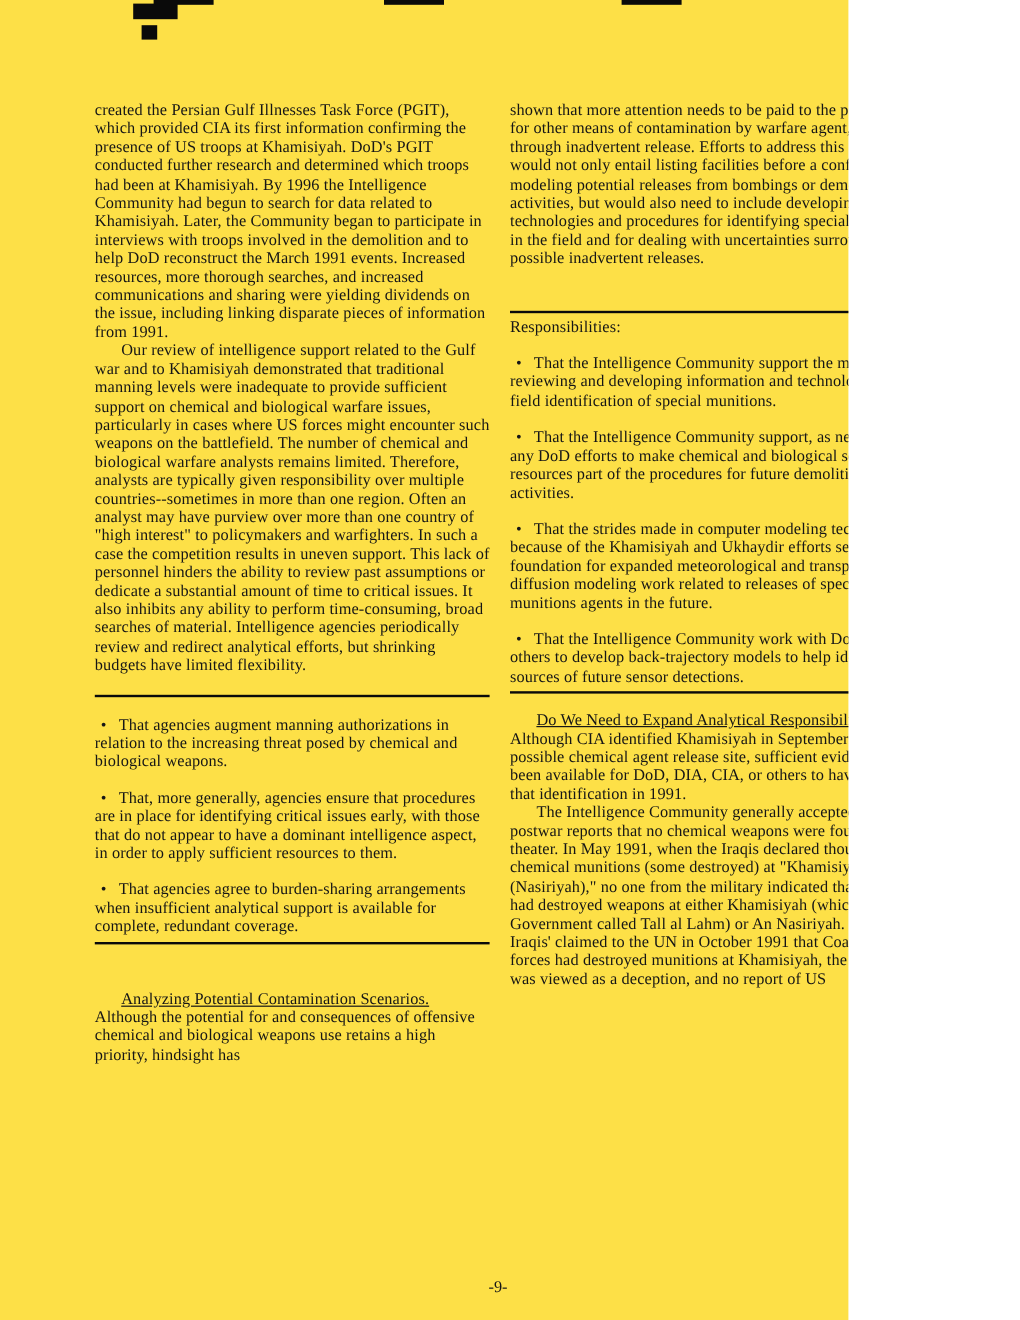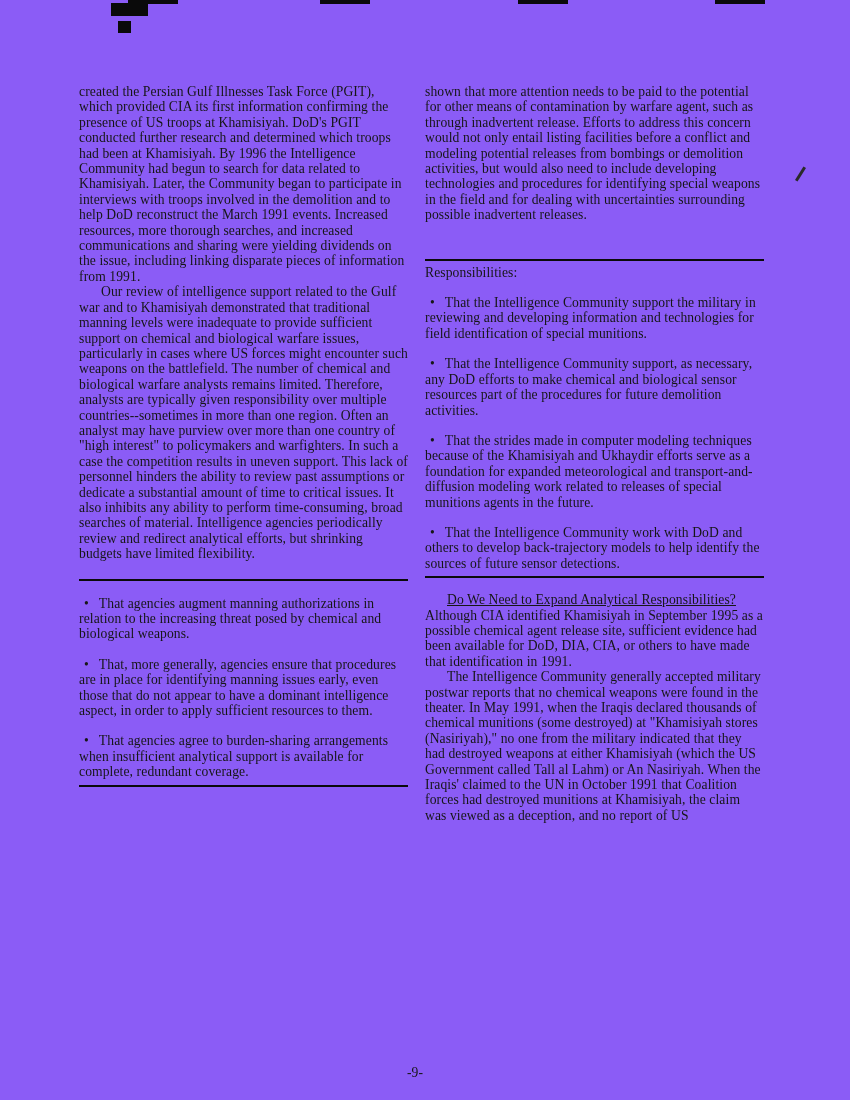--- a/index.html
+++ b/index.html
@@ -1,20 +1,20 @@
 <!DOCTYPE html>
 <html><head>
 <meta charset="utf-8">
 <style>
   html, body { margin: 0; padding: 0; background: #ffffff; }
   .page {
     position: relative;
-    width: 850px;
+    width: 707px;
     height: 1100px;
-    background: #8b5cf6;
+    background: #fde047;
     overflow: hidden;
     font-family: "Liberation Serif", serif;
     color: #161616;
   }
   .col {
     position: absolute;
     top: 84px;
     font-size: 13.6px;
     line-height: 15.4px;
     text-align: left;
@@ -80,24 +80,25 @@
   <div class="artifact blob1"></div>
   <div class="artifact blob2"></div>
   <div class="artifact tickmark"></div>
 
   <div class="col col-left">
     <p class="para">created the Persian Gulf Illnesses Task Force (PGIT), which provided CIA its first information confirming the presence of US troops at Khamisiyah. DoD's PGIT conducted further research and determined which troops had been at Khamisiyah. By 1996 the Intelligence Community had begun to search for data related to Khamisiyah. Later, the Community began to participate in interviews with troops involved in the demolition and to help DoD reconstruct the March 1991 events. Increased resources, more thorough searches, and increased communications and sharing were yielding dividends on the issue, including linking disparate pieces of information from 1991.</p>
     <p class="para gap-top indent">Our review of intelligence support related to the Gulf war and to Khamisiyah demonstrated that traditional manning levels were inadequate to provide sufficient support on chemical and biological warfare issues, particularly in cases where US forces might encounter such weapons on the battlefield. The number of chemical and biological warfare analysts remains limited. Therefore, analysts are typically given responsibility over multiple countries--sometimes in more than one region. Often an analyst may have purview over more than one country of "high interest" to policymakers and warfighters. In such a case the competition results in uneven support. This lack of personnel hinders the ability to review past assumptions or dedicate a substantial amount of time to critical issues. It also inhibits any ability to perform time-consuming, broad searches of material. Intelligence agencies periodically review and redirect analytical efforts, but shrinking budgets have limited flexibility.</p>
 
     <div class="rule rule-above"></div>
     <p class="bullet"><span class="bg">•</span><span>That agencies augment manning authorizations in relation to the increasing threat posed by chemical and biological weapons.</span></p>
-    <p class="bullet"><span class="bg">•</span><span>That, more generally, agencies ensure that procedures are in place for identifying manning issues early, even those that do not appear to have a dominant intelligence aspect, in order to apply sufficient resources to them.</span></p>
+    <p class="bullet"><span class="bg">•</span><span>That, more generally, agencies ensure that procedures are in place for identifying critical issues early, with those that do not appear to have a dominant intelligence aspect, in order to apply sufficient resources to them.</span></p>
     <p class="bullet"><span class="bg">•</span><span>That agencies agree to burden-sharing arrangements when insufficient analytical support is available for complete, redundant coverage.</span></p>
     <div class="rule rule-below"></div>
 
+    <p class="para section-para indent"><span class="u">Analyzing Potential Contamination Scenarios.</span> <span>Although the potential for and consequences of offensive chemical and biological weapons use retains a high priority, hindsight has</span></p>
   </div>
 
   <div class="col col-right">
     <p class="para">shown that more attention needs to be paid to the potential for other means of contamination by warfare agent, such as through inadvertent release. Efforts to address this concern would not only entail listing facilities before a conflict and modeling potential releases from bombings or demolition activities, but would also need to include developing technologies and procedures for identifying special weapons in the field and for dealing with uncertainties surrounding possible inadvertent releases.</p>
 
     <div class="rule rule-above-wide"></div>
     <p class="rec-title">Responsibilities:</p>
     <p class="bullet"><span class="bg">•</span><span>That the Intelligence Community support the military in reviewing and developing information and technologies for field identification of special munitions.</span></p>
     <p class="bullet"><span class="bg">•</span><span>That the Intelligence Community support, as necessary, any DoD efforts to make chemical and biological sensor resources part of the procedures for future demolition activities.</span></p>
     <p class="bullet"><span class="bg">•</span><span>That the strides made in computer modeling techniques because of the Khamisiyah and Ukhaydir efforts serve as a foundation for expanded meteorological and transport-and-diffusion modeling work related to releases of special munitions agents in the future.</span></p>

